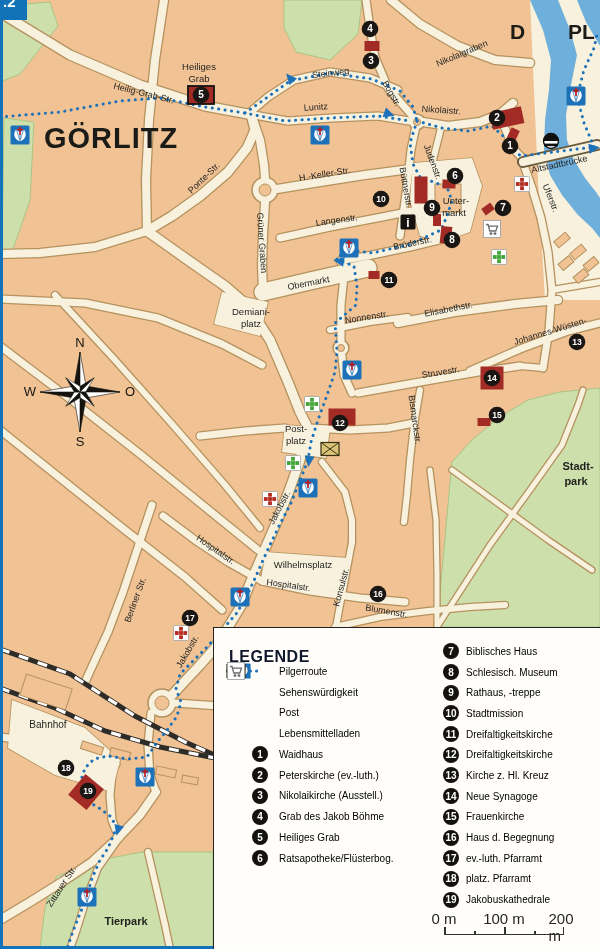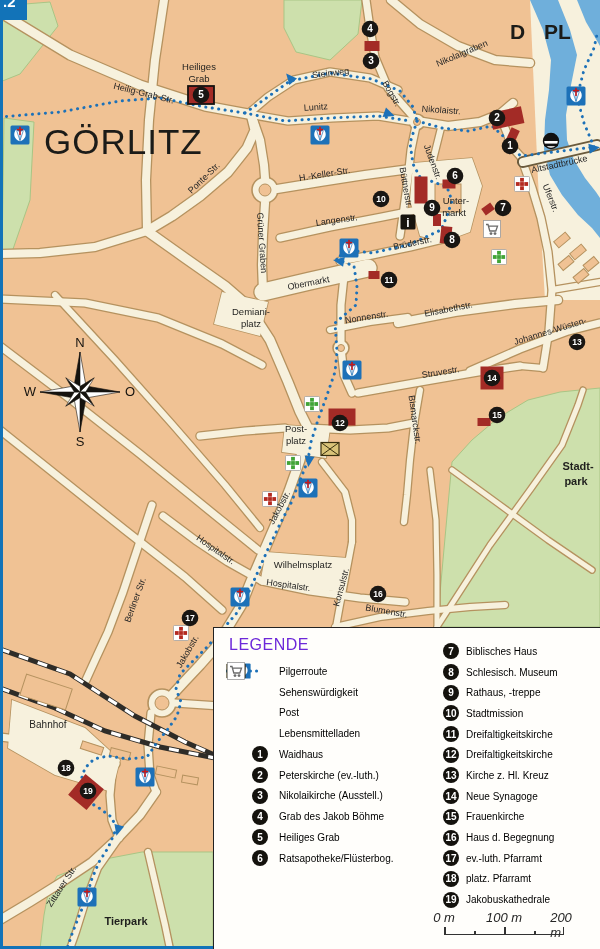--- a/index.html
+++ b/index.html
@@ -1,38 +1,38 @@
 <!DOCTYPE html>
 <html><head>
 <meta charset="utf-8">
 <style>
   html,body{margin:0;padding:0;background:#888;}
   .stage{position:relative;width:600px;height:949px;overflow:hidden;background:#f0c294;
          font-family:"Liberation Sans",sans-serif;}
   .stage svg{position:absolute;left:0;top:0;}
   svg text{font-family:"Liberation Sans",sans-serif;}
   .overlay{position:absolute;color:#1b1b18;}
-  .map-title{left:44px;top:122px;font-size:35px;font-weight:400;letter-spacing:1px;}
+  .map-title{left:44px;top:122px;font-size:29px;font-weight:700;letter-spacing:1px;}
   .country{font-size:21px;font-weight:700;}
-  .country.d{left:510px;top:20px;} .country.pl{left:544px;top:20px;}
+  .country.d{left:510px;top:20px;} .country.pl{left:568px;top:20px;}
   .corner-tag{left:0;top:0;width:27px;height:20px;background:#1273b8;overflow:hidden;}
   .corner-tag span{display:block;margin:-7px 0 0 3px;color:#fff;font-size:15px;font-weight:700;}
   
   .legend{position:absolute;left:213px;top:627px;width:387px;height:322px;background:#fffefb;
           border-top:1.6px solid #222;border-left:1.6px solid #222;box-sizing:border-box;}
-  .legend-title{position:absolute;left:15px;top:8px;font-size:16px;font-weight:400;letter-spacing:.5px;color:#6d28d9;}
+  .legend-title{position:absolute;left:15px;top:20px;font-size:16px;font-weight:700;letter-spacing:.5px;color:#0f172a;}
   .lcol{position:absolute;left:12px;top:33px;}
   .rcol{position:absolute;left:226px;top:13px;}
   .lrow{height:20.75px;display:flex;align-items:center;margin-left:19px;}
   .rrow{height:20.7px;display:flex;align-items:center;}
   .icell{width:30px;display:flex;justify-content:center;align-items:center;flex:none;}
   .llabel{font-size:10px;color:#000000;margin-left:4px;white-space:nowrap;}
   .num{width:16px;height:16px;border-radius:50%;background:#14120d;color:#fff;font-size:10px;
        font-weight:700;display:flex;align-items:center;justify-content:center;flex:none;margin:0 3px;}
-  .scalebar{position:absolute;left:0;top:282px;width:339px;height:36px;font-size:13px;color:#262626;font-style:italic;}
+  .scalebar{position:absolute;left:0;top:282px;width:339px;height:36px;font-size:15px;color:#262626;}
   .slabel{position:absolute;transform:translateX(-50%);top:0;}
   .sbar{position:absolute;left:230px;top:17px;width:120px;height:8px;}
   .sbar .base{position:absolute;left:0;bottom:0;width:100%;height:1.5px;background:#333;}
   .sbar .tick{position:absolute;bottom:0;width:1.5px;background:#333;}
 </style>
 </head>
 <body>
 
 <div class="stage">
   <svg id="map" width="600" height="949" viewBox="0 0 600 949">

